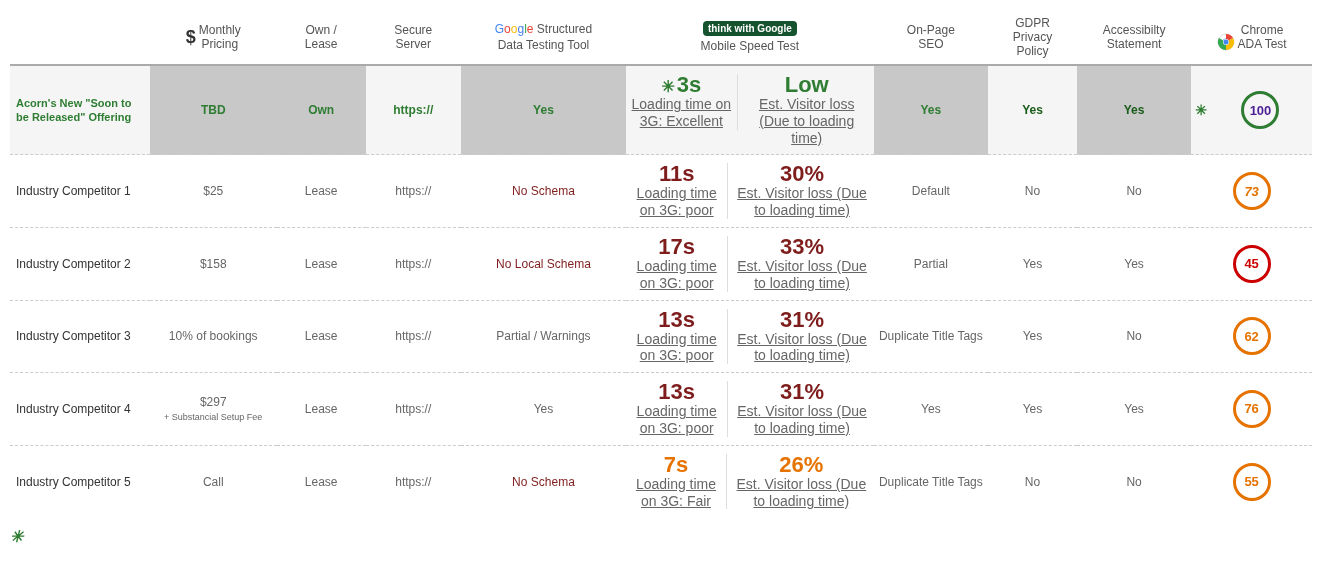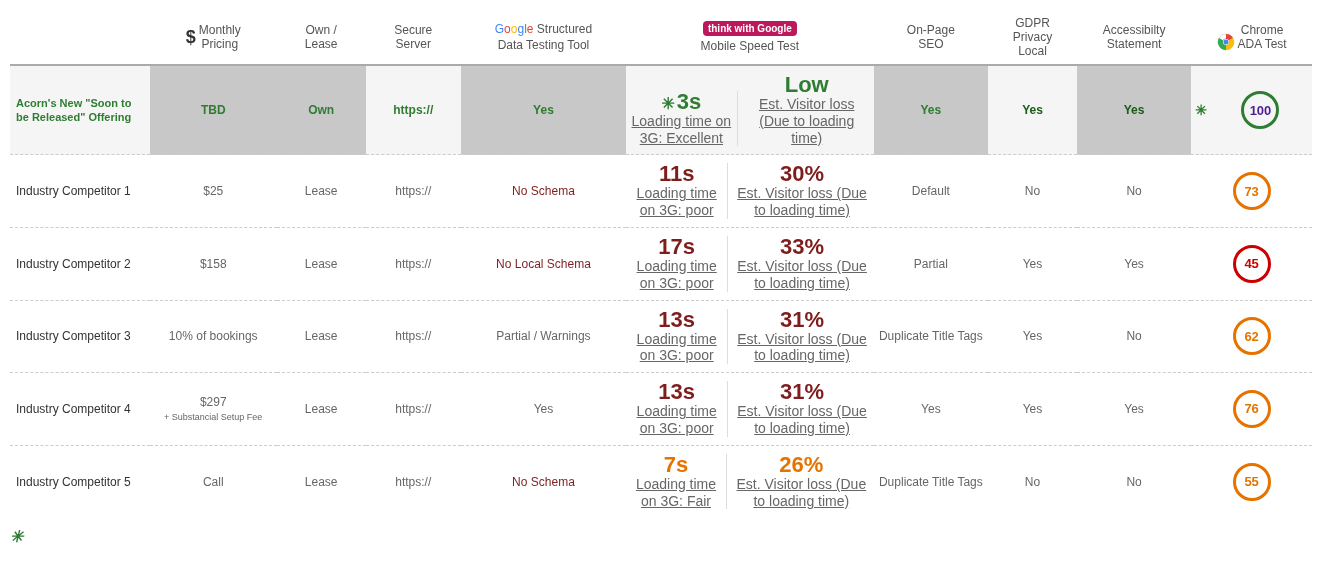--- a/index.html
+++ b/index.html
@@ -28,34 +28,34 @@
 
     .col-name-cell { text-align: left; padding-left: 6px; }
     
     .green { color: #2e7d32; font-weight: bold; }
     .dark-green { color: #1a5c1a; font-weight: bold; }
     .red { color: #7f1d1d; }
     .orange { color: #e67300; }
     .gray { color: #666; }
     .acorn-label { color: #2e7d32; font-size: 11px; font-weight: bold; }
 
-    .speed-cell { display: flex; flex-direction: row; align-items: flex-end; justify-content: center; gap: 2px; }
+    .speed-cell { display: flex; flex-direction: row; align-items: flex-start; justify-content: center; gap: 2px; }
     .speed-left { text-align: center; padding-right: 4px; border-right: 1px solid #ddd; }
     .speed-right { text-align: center; padding-left: 4px; }
     .big-num { font-size: 22px; font-weight: bold; line-height: 1; }
     .small-label { font-size: 14px; color: #666; line-height: 1.2; text-decoration: underline; }
 
     .header-icon { display: flex; align-items: center; justify-content: center; gap: 3px; }
     .dollar-icon { font-size: 18px; font-weight: bold; color: #333; }
     .g-blue { color: #4285f4; }
     .g-red { color: #ea4335; }
     .g-yellow { color: #fbbc05; }
     .g-green { color: #34a853; }
 
-    .think-badge { background: #be185d; color: white; border-radius: 4px; padding: 2px 5px; font-size: 10px; font-weight: bold; display: inline-block; }
+    .think-badge { background: #14532d; color: white; border-radius: 4px; padding: 2px 5px; font-size: 10px; font-weight: bold; display: inline-block; }
 
     .circle-score {
       width: 38px; height: 38px;
       border-radius: 50%;
       border: 3px solid #ccc;
       display: flex; align-items: center; justify-content: center;
       font-size: 13px; font-weight: bold;
       margin: 0 auto;
     }
     .circle-green { border-color: #2e7d32; color: #4c1d95; }
@@ -115,21 +115,21 @@
           </div>
           <div>Mobile Speed Test</div>
         </th>
         <th>
           <div>On-Page</div>
           <div>SEO</div>
         </th>
         <th>
           <div>GDPR</div>
           <div>Privacy</div>
-          <div>Local</div>
+          <div>Policy</div>
         </th>
         <th>
           <div>Accessibilty</div>
           <div>Statement</div>
         </th>
         <th>
           <div style="display:flex; align-items:flex-end; justify-content:center; gap:3px;">
             <svg width="18" height="18" viewBox="0 0 18 18">
               <circle cx="9" cy="9" r="8" fill="none" stroke="#ddd" stroke-width="1"></circle>
               <circle cx="9" cy="9" r="3.5" fill="#4285f4"></circle>
@@ -191,21 +191,21 @@
       <div class="speed-right">
         <span class="big-num red">30%</span>
         <div class="small-label">Est. Visitor loss (Due to loading time)</div>
       </div>
     </div>
           </td>
           <td><span class="gray">Default</span></td>
           <td><span class="gray">No</span></td>
           <td><span class="gray">No</span></td>
           <td>
-    <div style="display:flex; align-items:center; justify-content:center; gap:4px;">
+    <div style="display:flex; align-items:center; justify-content:center; gap:4px;font-style:italic;">
 
       <div class="circle-score circle-orange">73</div>
     </div>
           </td>
         </tr>
         <tr class="competitor-row">
           <td class="col-name-cell">Industry Competitor 2</td>
           <td><span class="gray">$158</span></td>
           <td><span class="gray">Lease</span></td>
           <td><span class="gray">https://</span></td>

